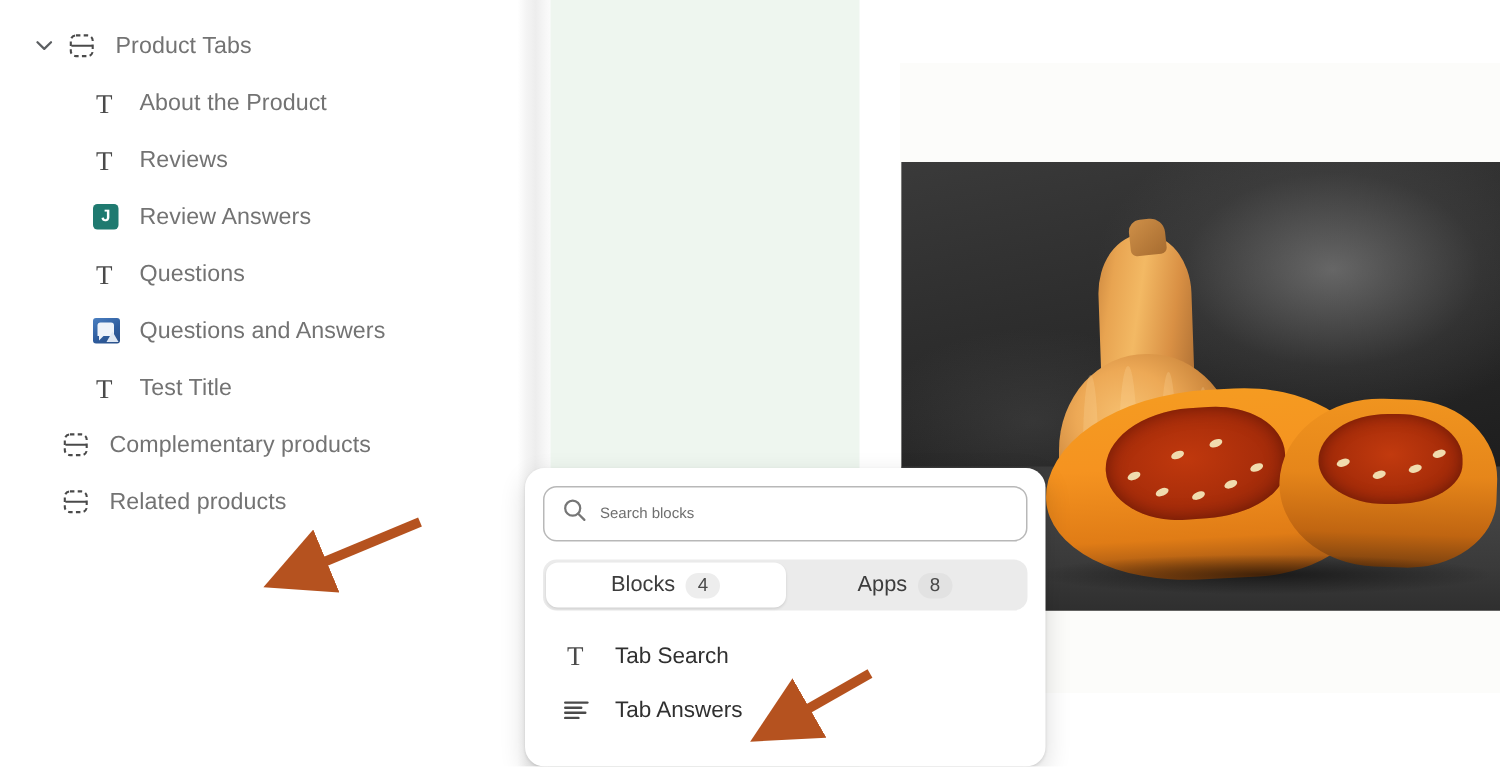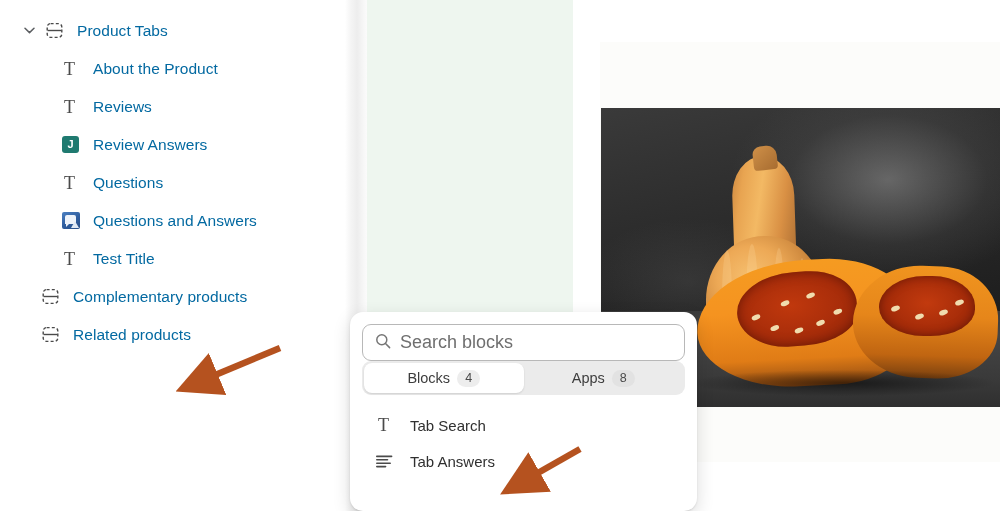--- a/index.html
+++ b/index.html
@@ -22,21 +22,21 @@
     position: relative;
     display: flex; align-items: center;
     height: 31px;
     margin: 7px 6px 7px 0;
     border-radius: 8px;
     cursor: pointer;
     white-space: nowrap;
   }
   .tree-row .label {
     font-size: 15.5px;
-    color: #0369a1;
+    color: #737373;
     letter-spacing: 0.05px;
   }
   .tree-row.level0 { padding-left: 22px; }
   .tree-row.level1 { padding-left: 62px; }
   .tree-row.level0b { padding-left: 42px; }
   .tree-row.selected { background: #f0f0f0; margin-left: 36px; padding-left: 26px; margin-right: 6px; }
 
   .chev {
     position: absolute; left: 22px; top: 50%; transform: translateY(-50%);
     width: 14px; height: 14px;
@@ -210,26 +210,27 @@
     height: 37px;
     border: 1px solid #b8b8b8;
     border-radius: 9px;
     padding: 0 12px;
     background: #ffffff;
   }
   .search-box .search-ico { flex: none; margin-right: 9px; display: block; }
   .search-box input {
     flex: 1; border: none; outline: none;
     font-family: "Liberation Sans", sans-serif;
-    font-size: 18px; color: #6a6a6a; background: transparent;
+    font-size: 10px; color: #6a6a6a; background: transparent;
   }
   .search-box input::placeholder { color: #6f6f6f; }
 
   .segmented {
     display: flex;
+    margin-top: 12px;
     background: #ebebeb;
     border-radius: 9px;
     padding: 2px;
     height: 34px;
   }
   .seg {
     flex: 1;
     display: flex; align-items: center; justify-content: center;
     gap: 7px;
     border-radius: 8px;

